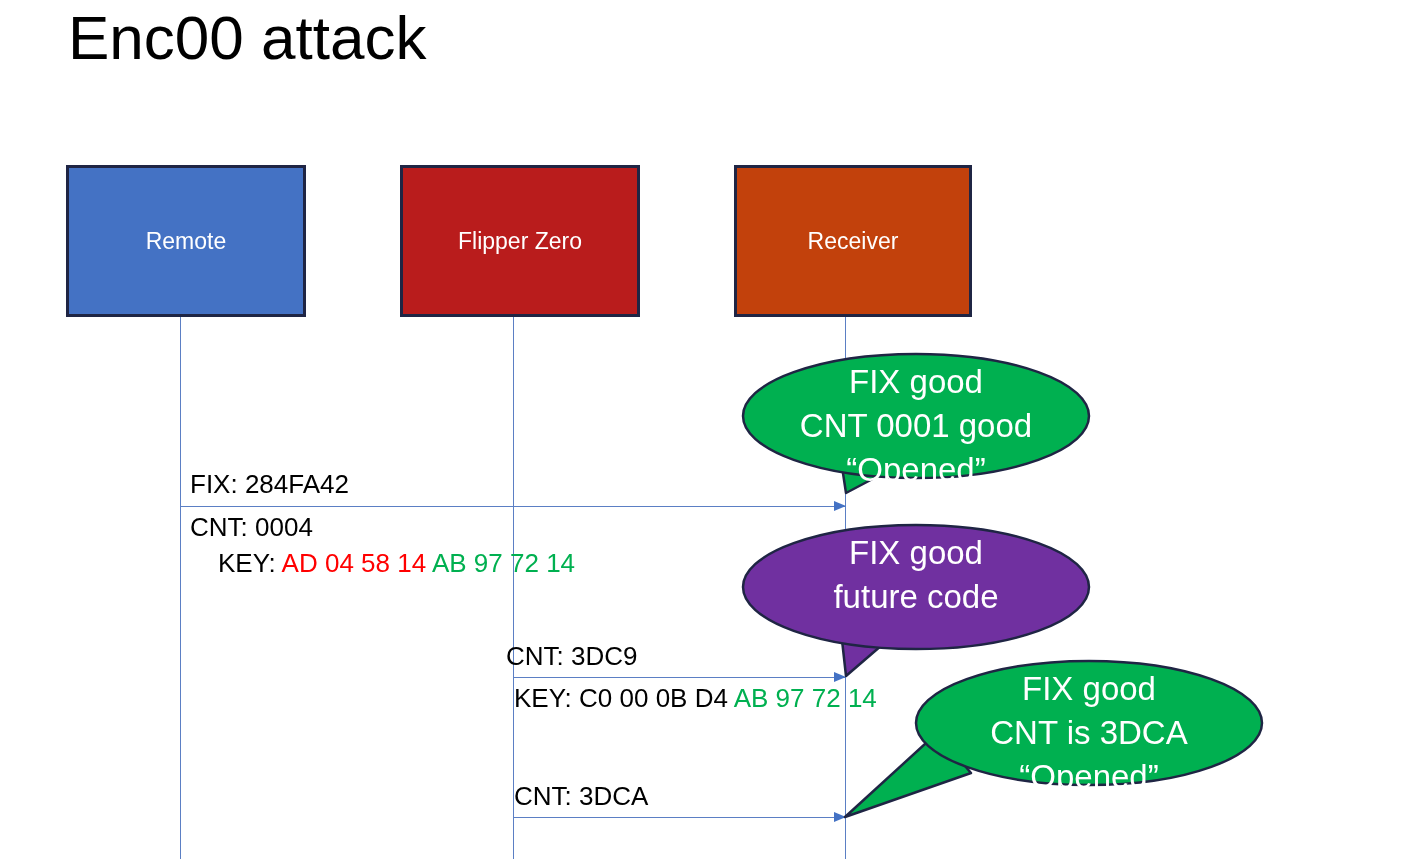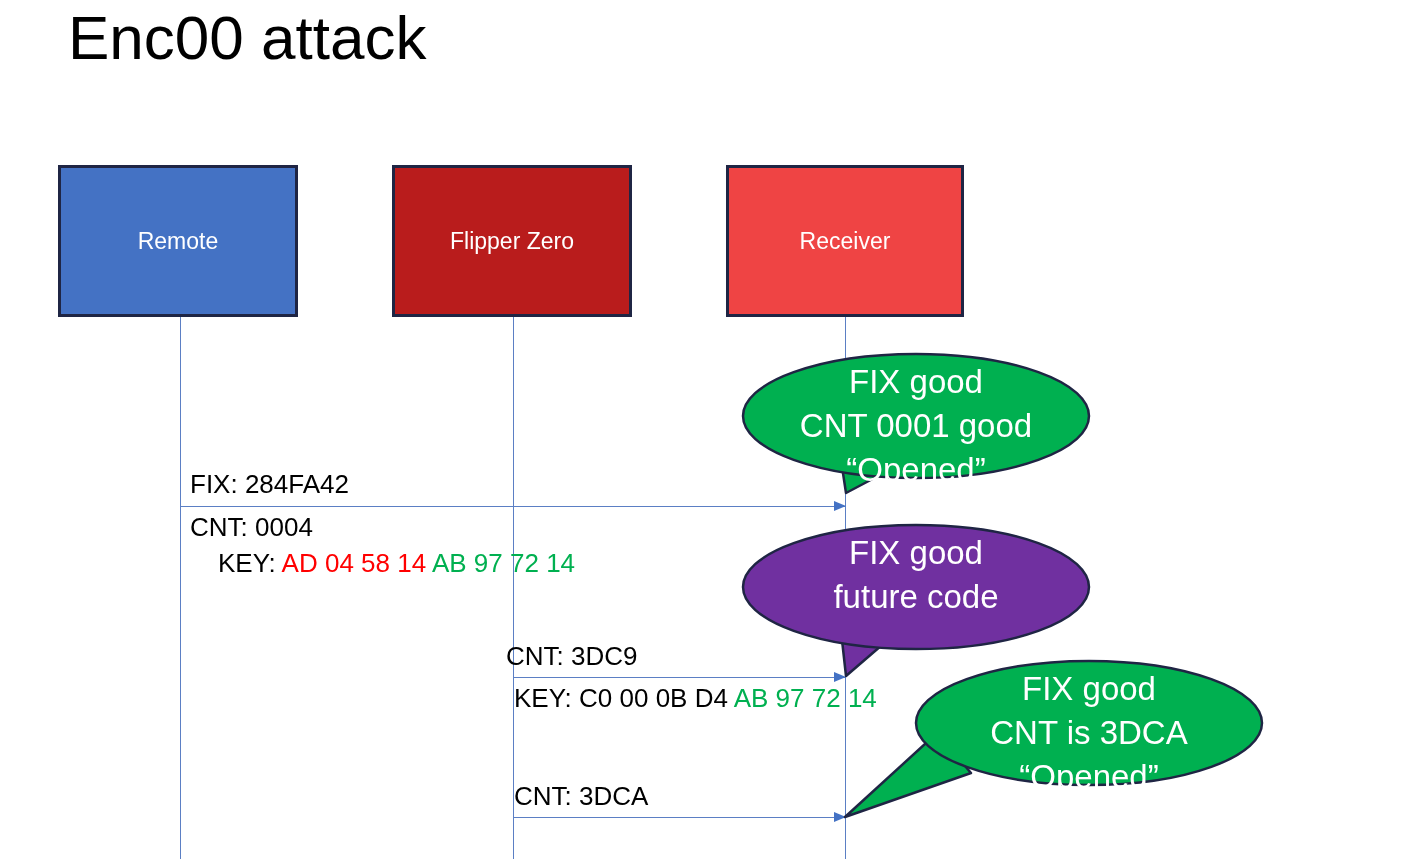--- a/index.html
+++ b/index.html
@@ -36,20 +36,21 @@
   }
 
   
   .actor-box {
     position: absolute;
     box-sizing: border-box;
     border: 3px solid #1f2544;
     display: flex;
     align-items: center;
     justify-content: center;
+    margin-left: 8px;
   }
   .actor-label {
     color: #ffffff;
     font-size: 23px;
     font-weight: 400;
     white-space: nowrap;
   }
 
   
   .lifeline {
@@ -115,21 +116,21 @@
   <div class="slide-title">Enc00 attack</div>
 
   <div class="actor-box" style="left:58px; top:165px; width:240px; height:152px; background:#4472C4;">
     <span class="actor-label">Remote</span>
   </div>
 
   <div class="actor-box" style="left:392px; top:165px; width:240px; height:152px; background:#b91c1c;">
     <span class="actor-label">Flipper Zero</span>
   </div>
 
-  <div class="actor-box" style="left:726px; top:165px; width:238px; height:152px; background:#ef4444;">
+  <div class="actor-box" style="left:726px; top:165px; width:238px; height:152px; background:#c2410c;">
     <span class="actor-label">Receiver</span>
   </div>
 
   <div class="lifeline" style="left:180px; top:317px; height:542px;"></div>
   <div class="lifeline" style="left:513px; top:317px; height:542px;"></div>
   <div class="lifeline" style="left:845px; top:317px; height:542px;"></div>
 
   <div class="msg-text" style="left:190px; top:469px;">FIX: 284FA42</div>
 
   <div class="msg-arrow" style="left:180px; top:506px; width:665px;"></div>

